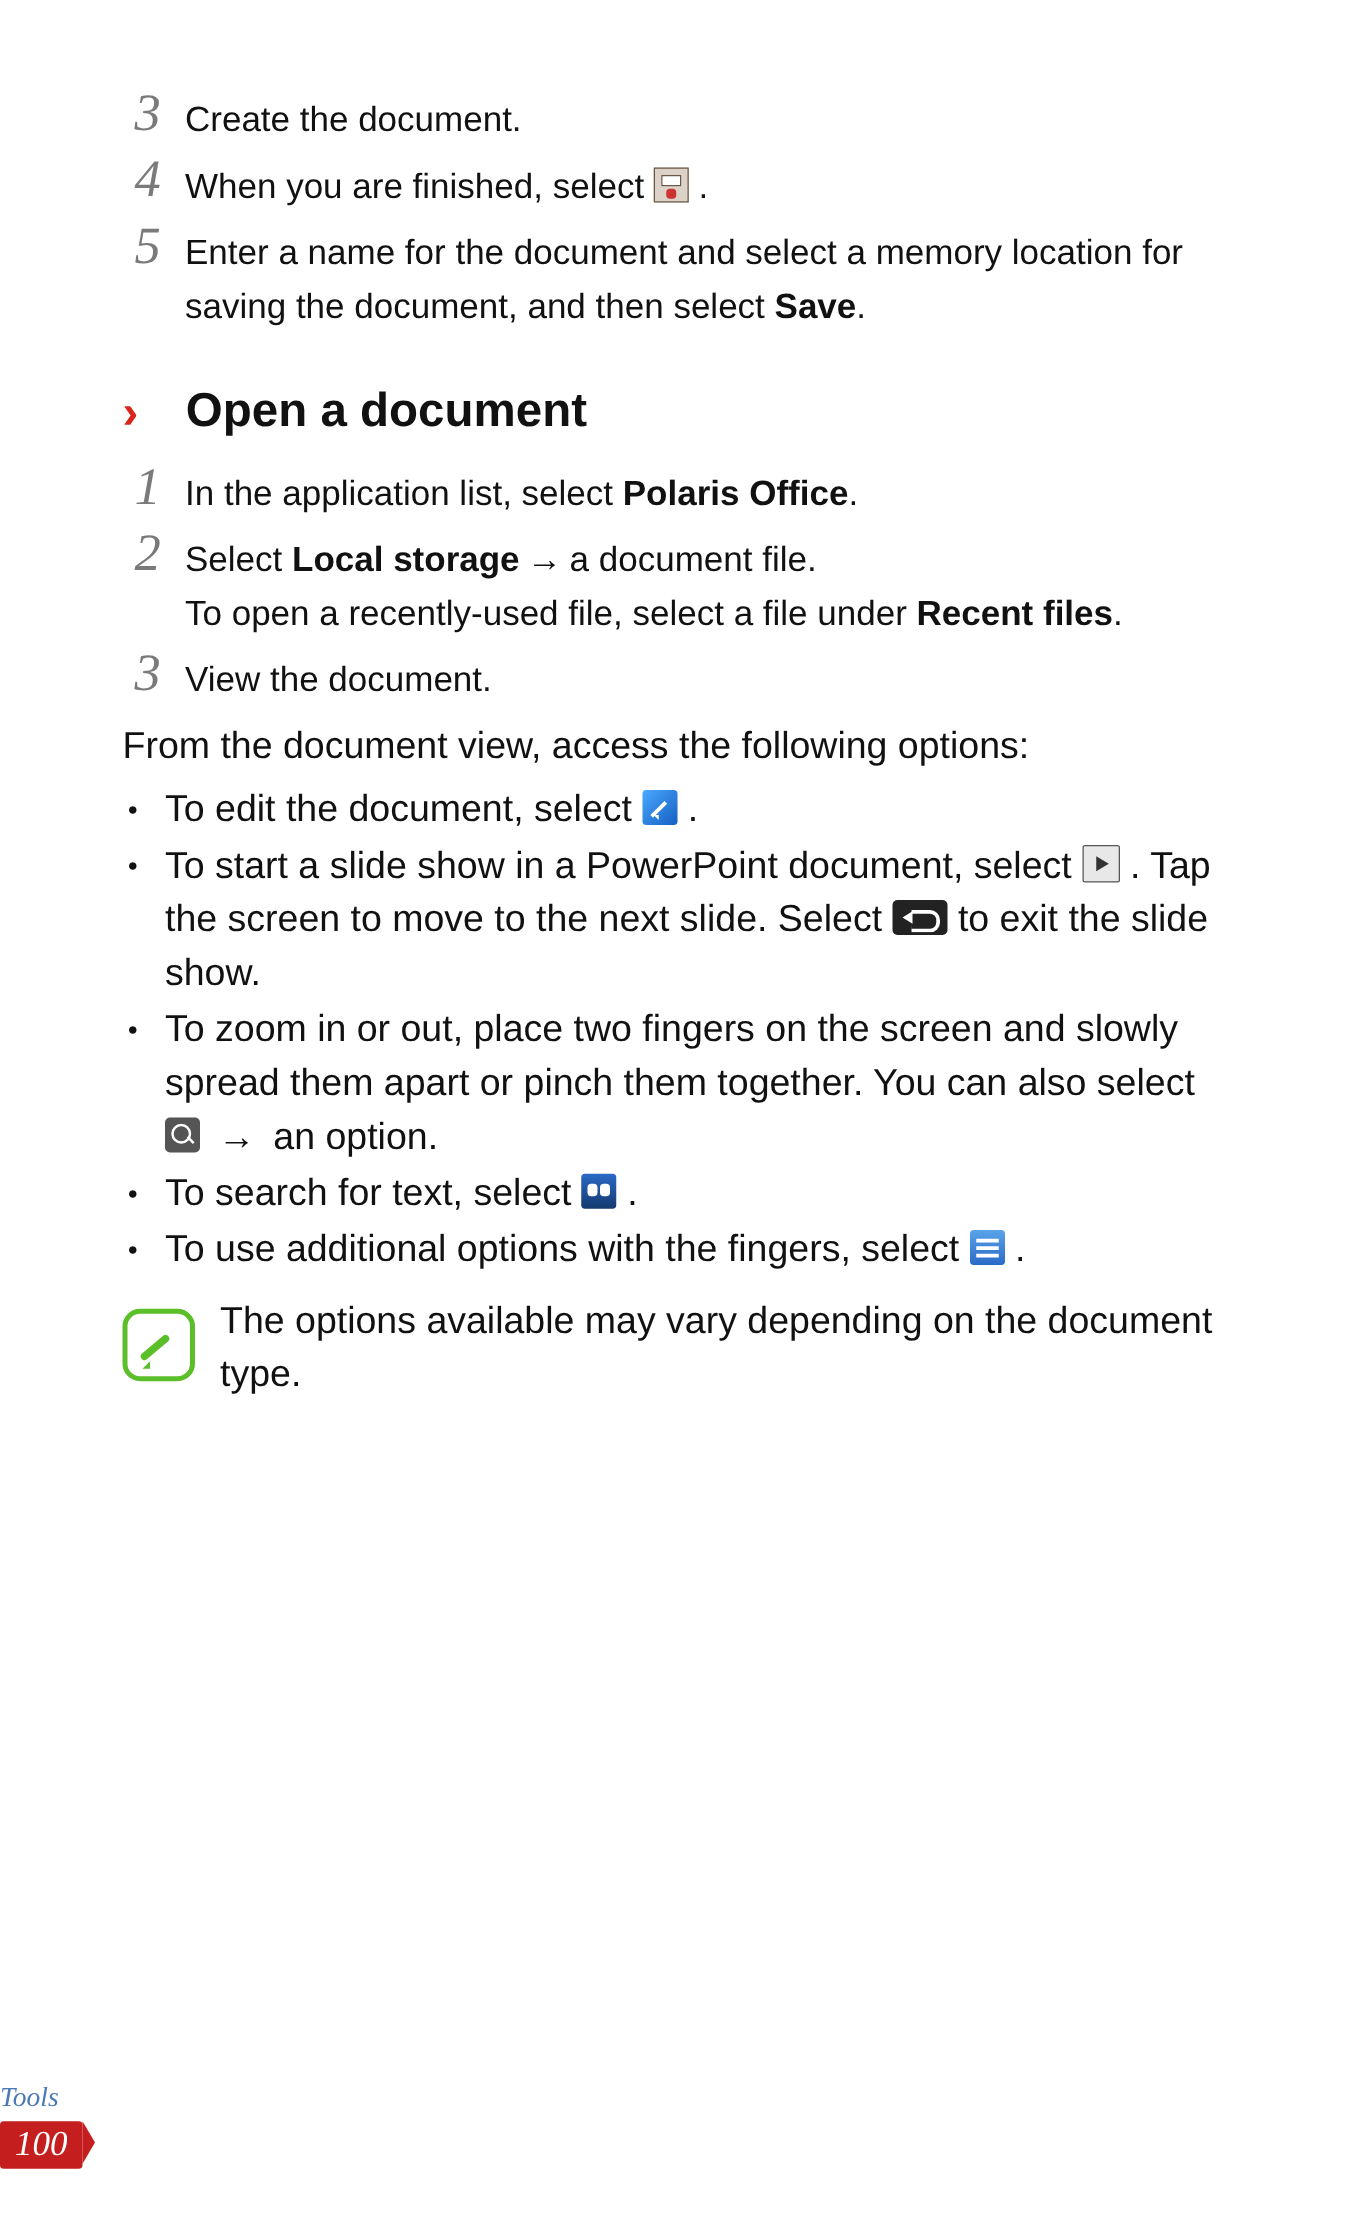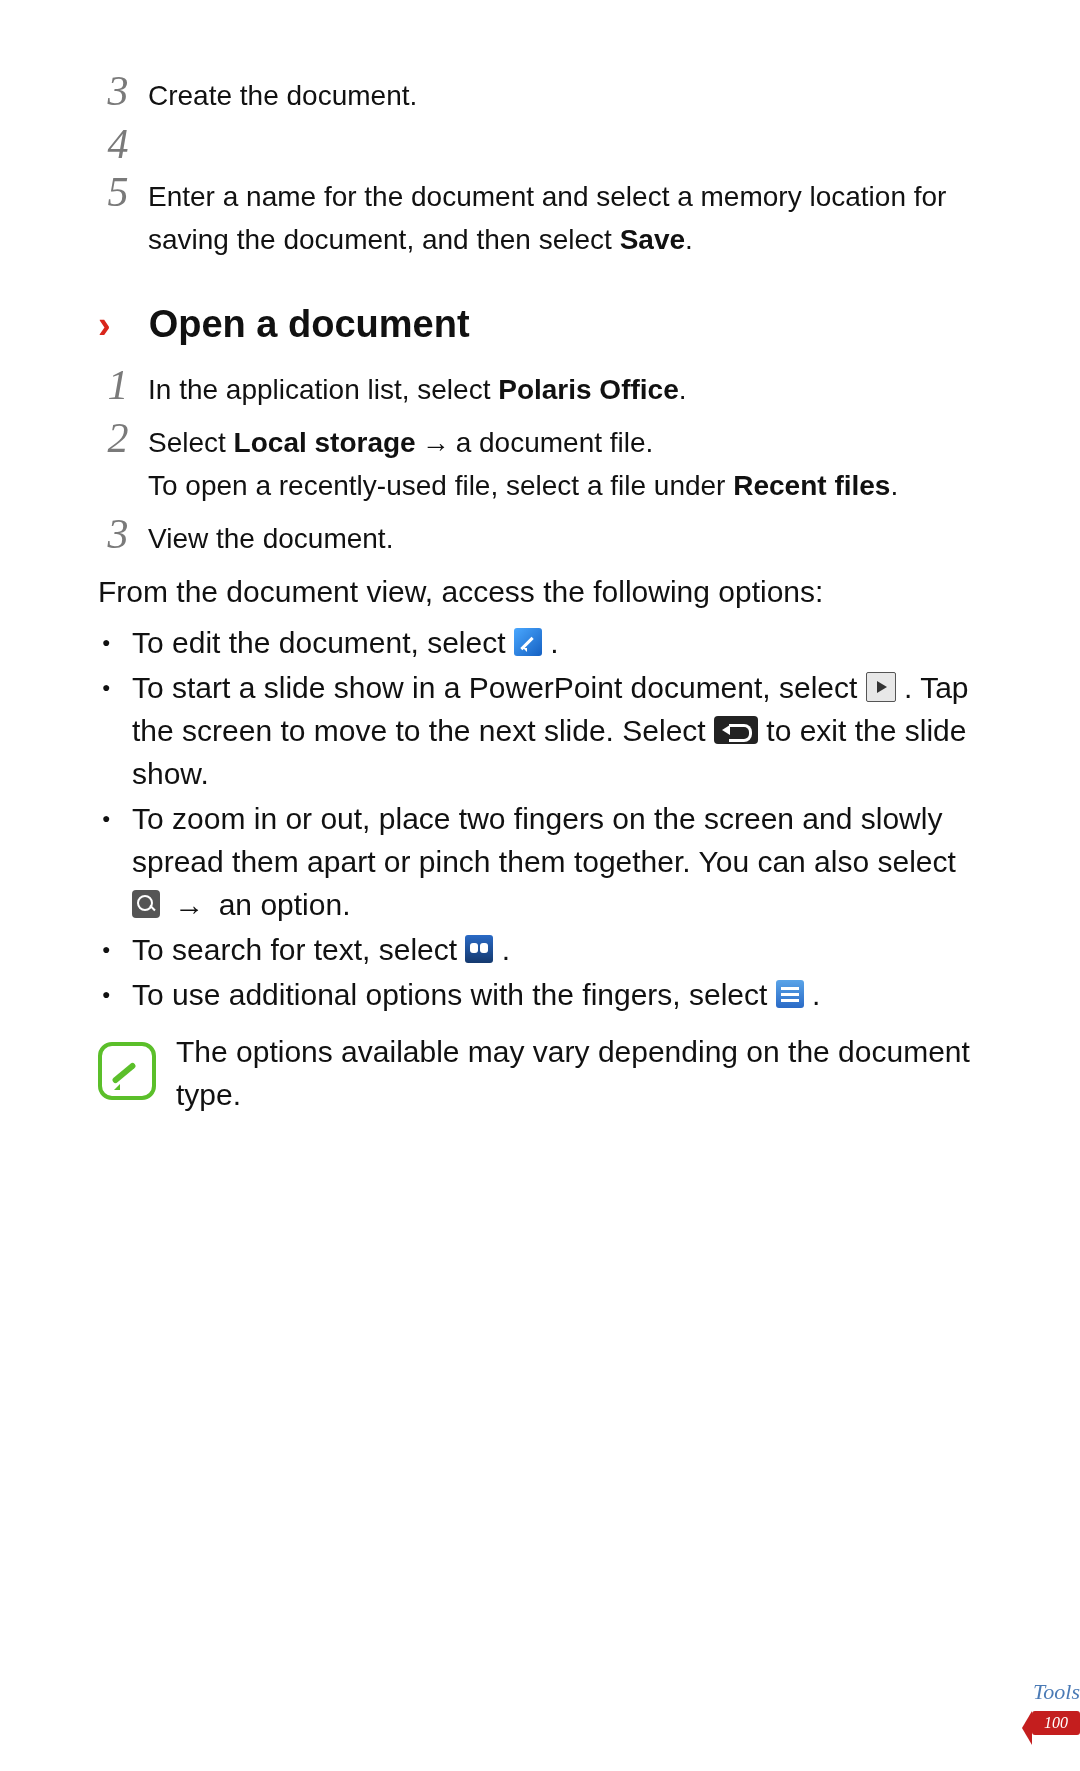--- a/index.html
+++ b/index.html
@@ -256,36 +256,36 @@
     line-height:43px;
     padding-top:4px;
   }
 
   .arrow { display:inline-block; padding:0 6px; }
 
   .footer {
     position:absolute;
     bottom:36px;
     left:0; right:0;
-    text-align:right;
+    text-align:left;
   }
   .footer-cat {
     font-style:italic;
     font-family: Georgia, "Times New Roman", serif;
     color:#4a7ab5;
     font-size:22px;
     margin-bottom:6px;
   }
   .page-badge {
     display:inline-block;
     background:#c41e1e;
     color:#fff;
     font-style:italic;
     font-family: Georgia, serif;
-    font-size:16px;
+    font-size:28px;
     padding:3px 12px;
     border-radius:3px;
     position:relative;
   }
   .page-badge::before, .page-badge::after{
     content:"";
     position:absolute;
     top:0;
     border-top:17px solid transparent;
     border-bottom:17px solid transparent;
@@ -298,20 +298,25 @@
 
 <div class="page">
 
   <div class="step">
     <div class="step-num">3</div>
     <div class="step-body">Create the document.</div>
   </div>
 
   <div class="step">
     <div class="step-num">4</div>
+    <div class="step-body">
+      <span>When you are finished, select </span>
+      <span class="icon ico-save"></span>
+      <span>.</span>
+    </div>
   </div>
 
   <div class="step">
     <div class="step-num">5</div>
     <div class="step-body">
       <span>Enter a name for the document and select a memory location for saving the document, and then select </span><b>Save</b><span>.</span>
     </div>
   </div>
 
   <div class="section-head">

